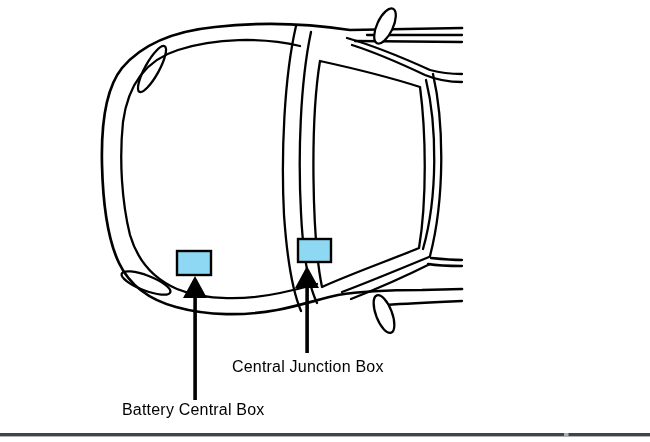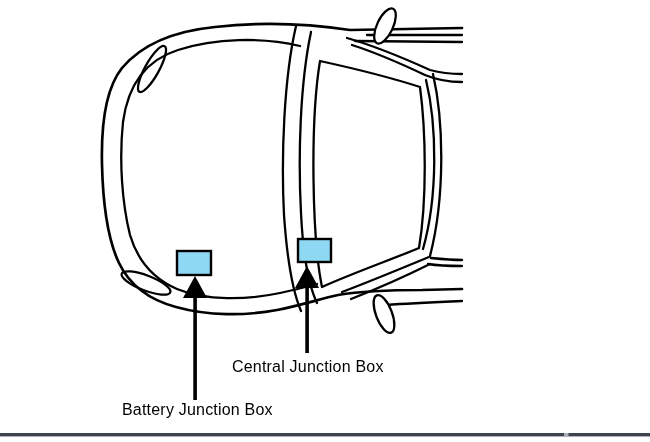--- a/index.html
+++ b/index.html
@@ -129,15 +129,15 @@
       <path class="arrow-part" d="M 307 266 L 295 288 L 319 288 Z"></path>
       <rect class="arrow-part" x="305.3" y="286" width="3.6" height="67"></rect>
     </g>
 
     <rect x="0" y="433" width="650" height="3.4" fill="#3E434D"></rect>
     <rect x="564" y="433" width="4.5" height="3.4" fill="#A9AFB8"></rect>
   </svg>
 
   <div class="diagram-label label-central">Central Junction Box</div>
 
-  <div class="diagram-label label-battery">Battery Junction Box</div>
+  <div class="diagram-label label-battery">Battery Central Box</div>
 
 </div>
 
 </body></html>

